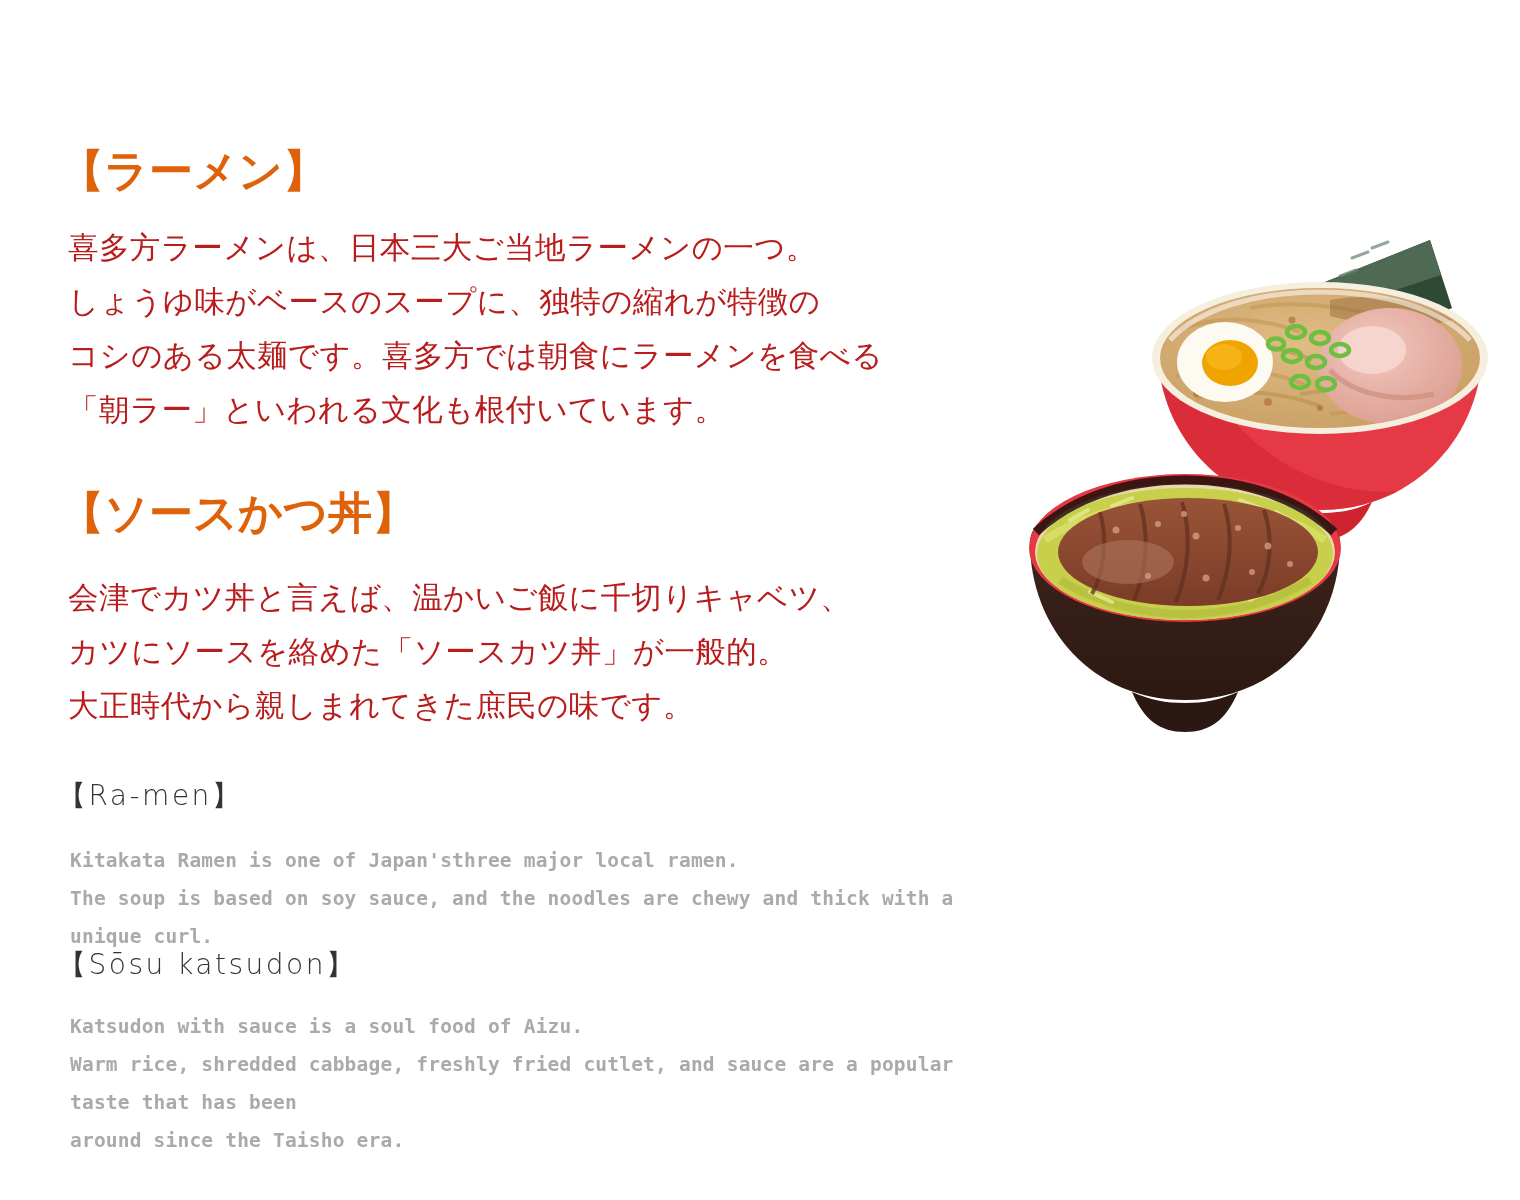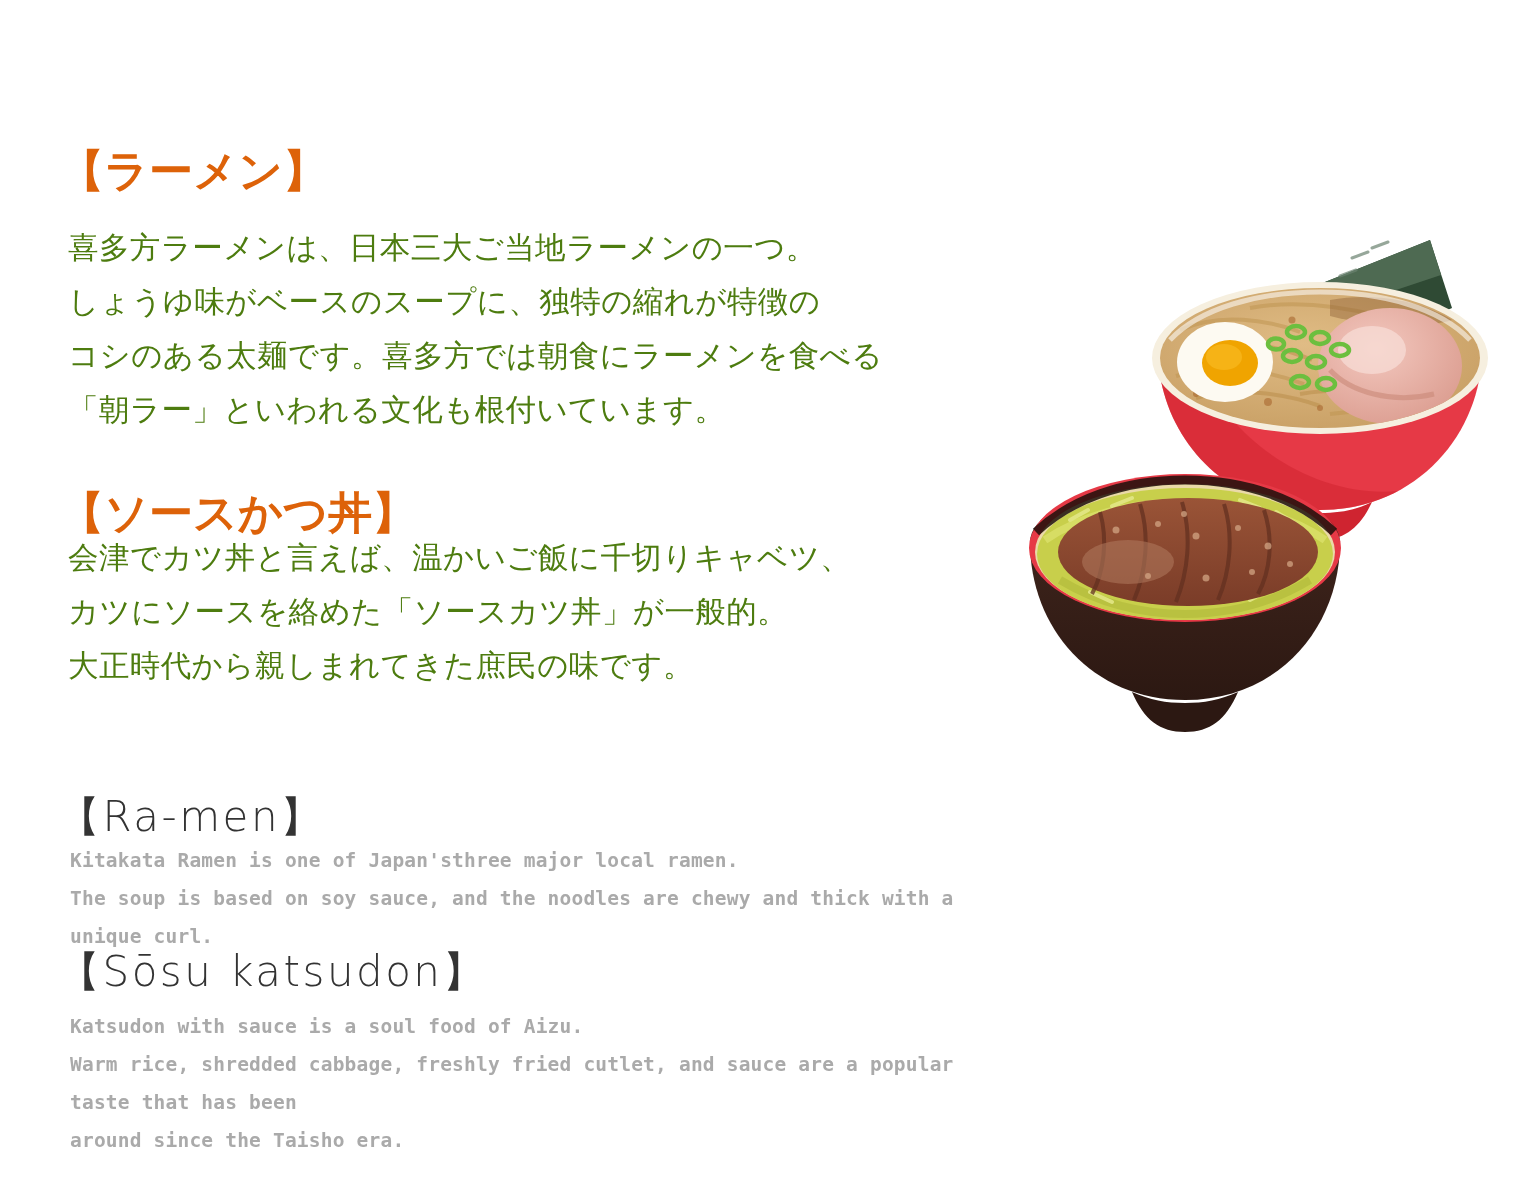--- a/index.html
+++ b/index.html
@@ -37,39 +37,39 @@
     letter-spacing: 0px;
     white-space: nowrap;
   }
   #jp-heading-ramen   { top: 112px; }
   #jp-heading-katsu   { top: 443px; margin-top: 48px; }
 
   
   .jp-body {
     position: absolute;
     left: 68px;
-    color: #4d7c0f;
+    color: #b91c1c;
     font-family: "DejaVu Sans", "Liberation Sans", sans-serif;
     font-weight: 300;
     font-size: 30.5px;
     line-height: 54px;
     letter-spacing: 0.4px;
     white-space: pre-line;
   }
   #jp-body-ramen { top: 190px; }
-  #jp-body-katsu { top: 500px; }
+  #jp-body-katsu { top: 540px; }
 
   
   .en-heading {
     position: absolute;
     left: 58px;
     color: #333333;
     font-family: "DejaVu Sans", "Liberation Sans", sans-serif;
     font-weight: 300;
-    font-size: 42px;
+    font-size: 28px;
     line-height: 1.05;
     letter-spacing: 2.5px;
     white-space: nowrap;
   }
   #en-heading-ramen { top: 753px; }
   #en-heading-katsu { top: 918px; margin-top: 32px; }
 
   
   .en-body {
     position: absolute;

